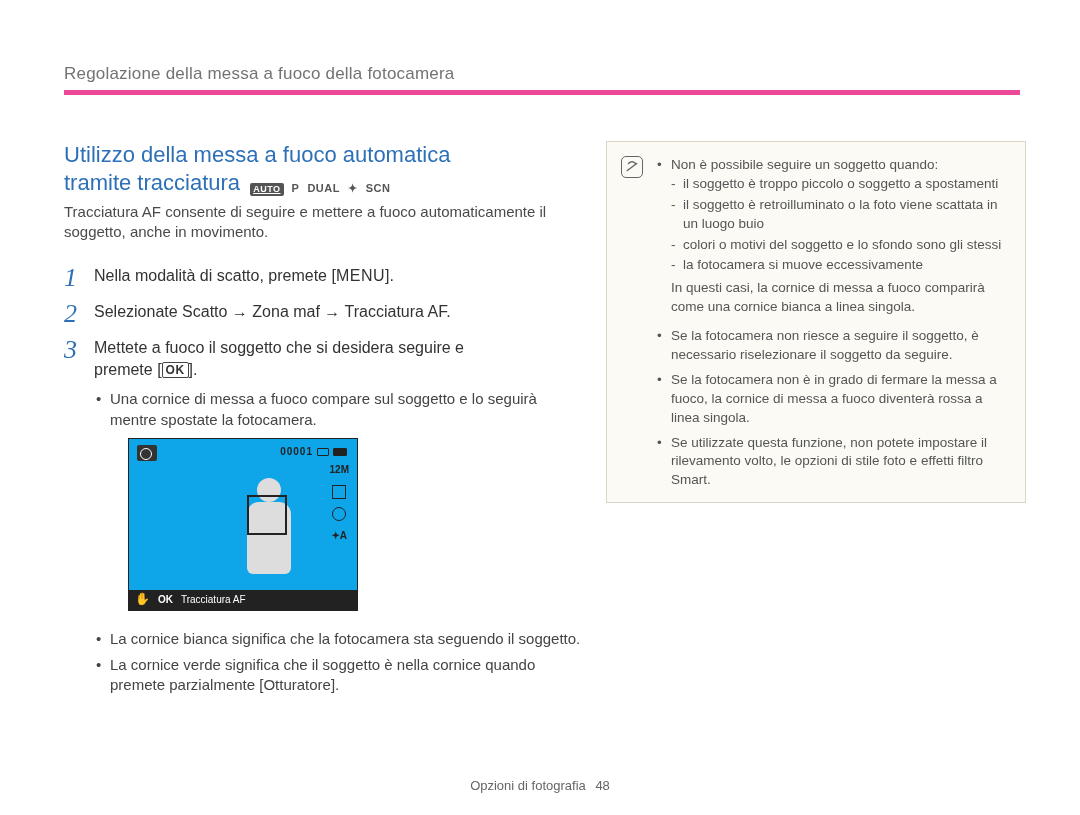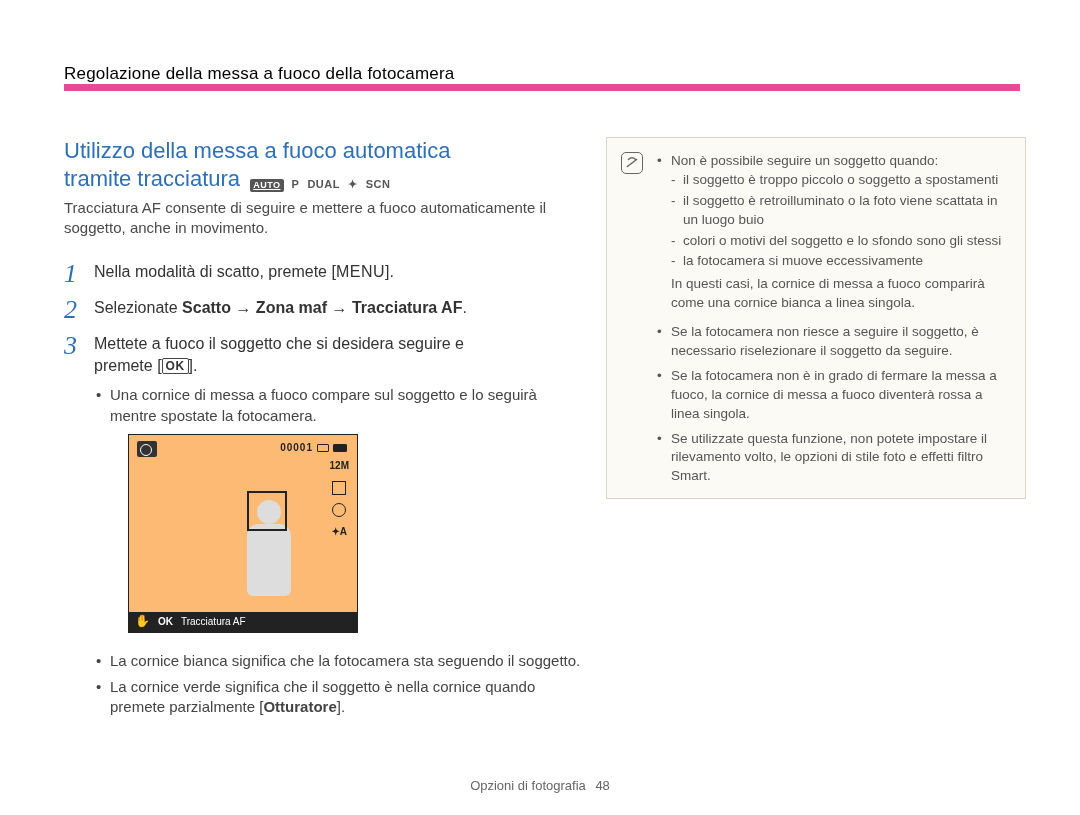--- a/index.html
+++ b/index.html
@@ -8,25 +8,26 @@
     height: 815px;
     background: #fff;
     font-family: Arial, Helvetica, sans-serif;
     color: #4a4a4a;
     position: relative;
   }
   .page {
     padding: 64px 60px 0 64px;
   }
   .breadcrumb {
-    color: #000000;
+    color: #737373;
     font-size: 17px;
     font-weight: 300;
     letter-spacing: 0.2px;
-    border-bottom: 7px solid #ec4899;
+    border-bottom: 5px solid #ec4899;
+    padding-bottom: 6px;
     margin-bottom: 46px;
   }
   .columns {
     display: flex;
     gap: 22px;
     margin-top: 44px;
   }
   .col { flex: 1 1 0; }
   .col-left { flex: 0 0 520px; }
   .col-right { flex: 0 0 420px; }
@@ -41,30 +42,30 @@
   .mode-icons { display:inline-flex; gap:8px; align-items:center; margin-left:4px; vertical-align: -2px; }
   .mode-icon { font-size:11px; font-weight:700; color:#555; letter-spacing:0.5px; }
   .mode-icon.auto { background:#555; color:#fff; padding:1px 3px; border-radius:2px; font-size:9px;text-decoration:underline; }
 
   p.body { font-size: 15px; line-height: 1.35; color:#4a4a4a; }
 
   ol.steps { list-style: none; margin-top: 22px; }
   ol.steps > li { display:flex; gap:10px; margin-bottom: 10px; }
   .step-num { font-size: 26px; color:#2d70b7; font-style: italic; font-family: Georgia, serif; font-weight:400; line-height:1; flex:0 0 20px; }
   .step-body { font-size: 16px; line-height:1.4; color:#333; }
-  .step-body b { font-weight: bold; }
+  .step-body b { font-weight: normal; }
   .btn-label { font-weight:normal; letter-spacing:0.5px; }
   .btn-outline { border:1px solid #444; padding:0 3px; font-size:12px; font-weight:bold; letter-spacing:0.5px; border-radius:2px; display:inline-block; line-height:1.2; vertical-align:1px;}
 
   ul.sub { list-style: none; margin-top: 8px; margin-left: 0; }
   ul.sub > li { position:relative; padding-left: 16px; font-size: 15px; line-height:1.35; color:#444; margin-bottom:6px; }
   ul.sub > li::before { content:"•"; position:absolute; left:2px; top:0; color:#444; }
 
   .screenshot {
-    width: 230px; height: 199px; border:1px solid #222; margin: 8px 0 18px 34px; position:relative; background:#fdba74;
+    width: 230px; height: 173px; border:1px solid #222; margin: 8px 0 18px 34px; position:relative; background:#0ea5e9;
   }
   .screenshot .topbar { position:absolute; top:6px; left:8px; width:20px; height:16px; background:#333; border-radius:2px; }
   .screenshot .topbar::after{content:"";position:absolute;left:3px;top:3px;width:10px;height:10px;border:1.5px solid #fafafa;border-radius:50%;}
   .screenshot .counter { position:absolute; top:6px; right:10px; font-size:10px; font-weight:bold; color:#222; letter-spacing:1px; display:flex; gap:4px; align-items:center;}
   .screenshot .counter .seg{display:inline-block;width:12px;height:8px;border:1px solid #222;border-radius:1px;}
   .screenshot .counter .batt{display:inline-block;width:14px;height:8px;border:1px solid #222;border-radius:1px;position:relative;background:#222;}
   .screenshot .right-icons{position:absolute;right:8px;top:24px;display:flex;flex-direction:column;gap:8px;align-items:center;}
   .screenshot .right-icons span{font-size:10px;font-weight:bold;color:#222;}
   .screenshot .right-icons .box{width:14px;height:14px;border:1px solid #222;display:block;}
   .screenshot .right-icons .circ{width:14px;height:14px;border:1px solid #222;border-radius:50%;display:block;}

